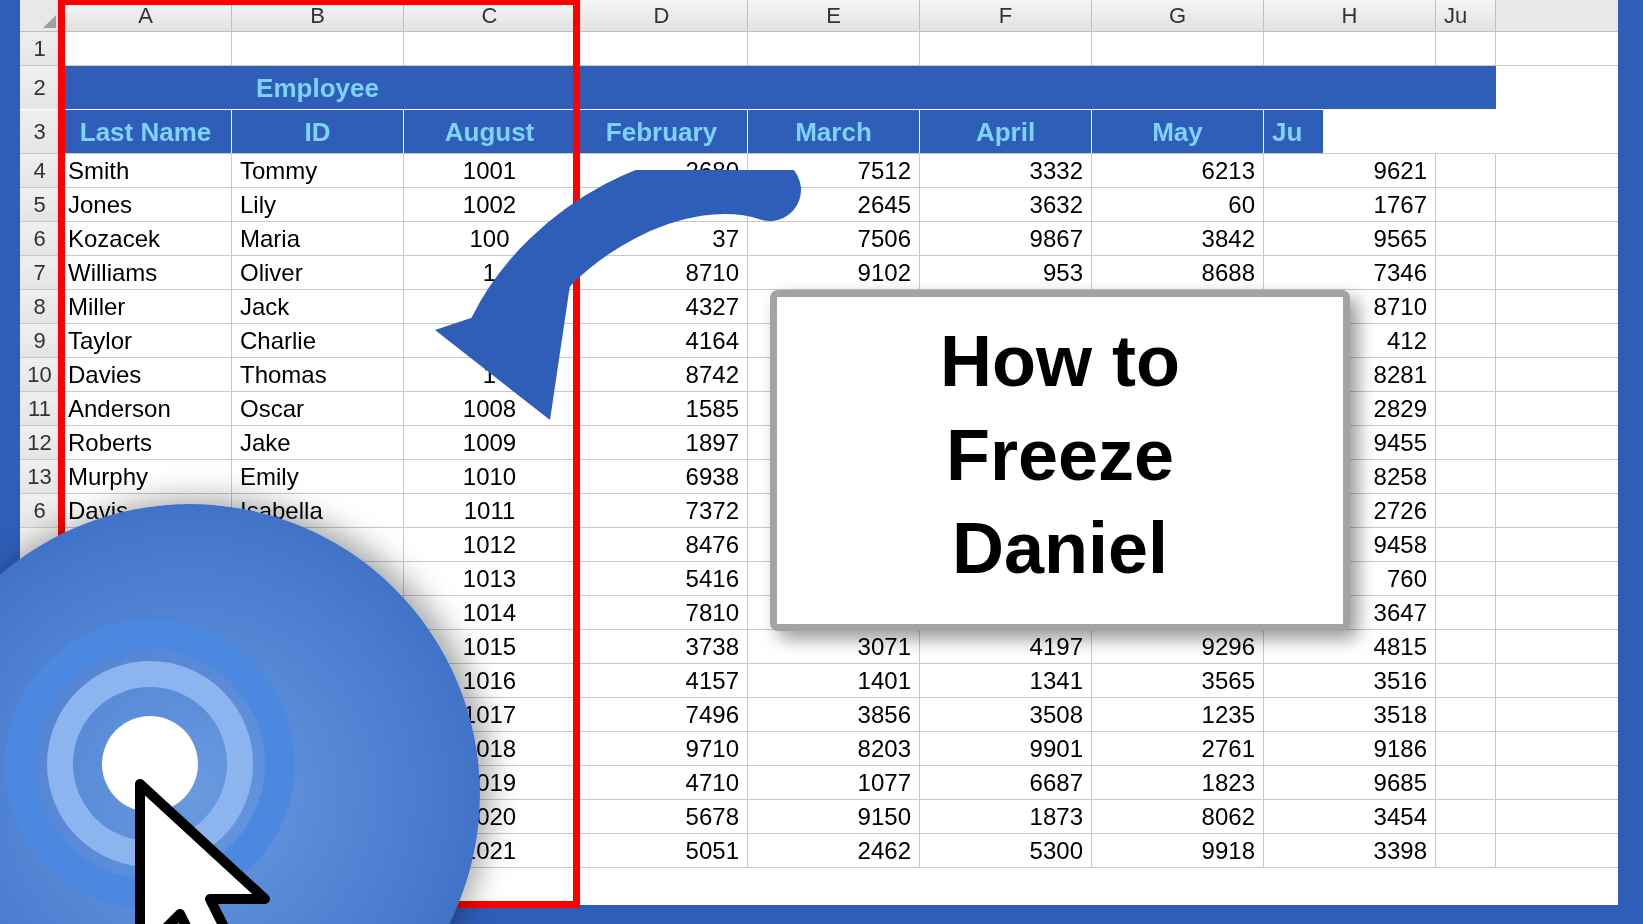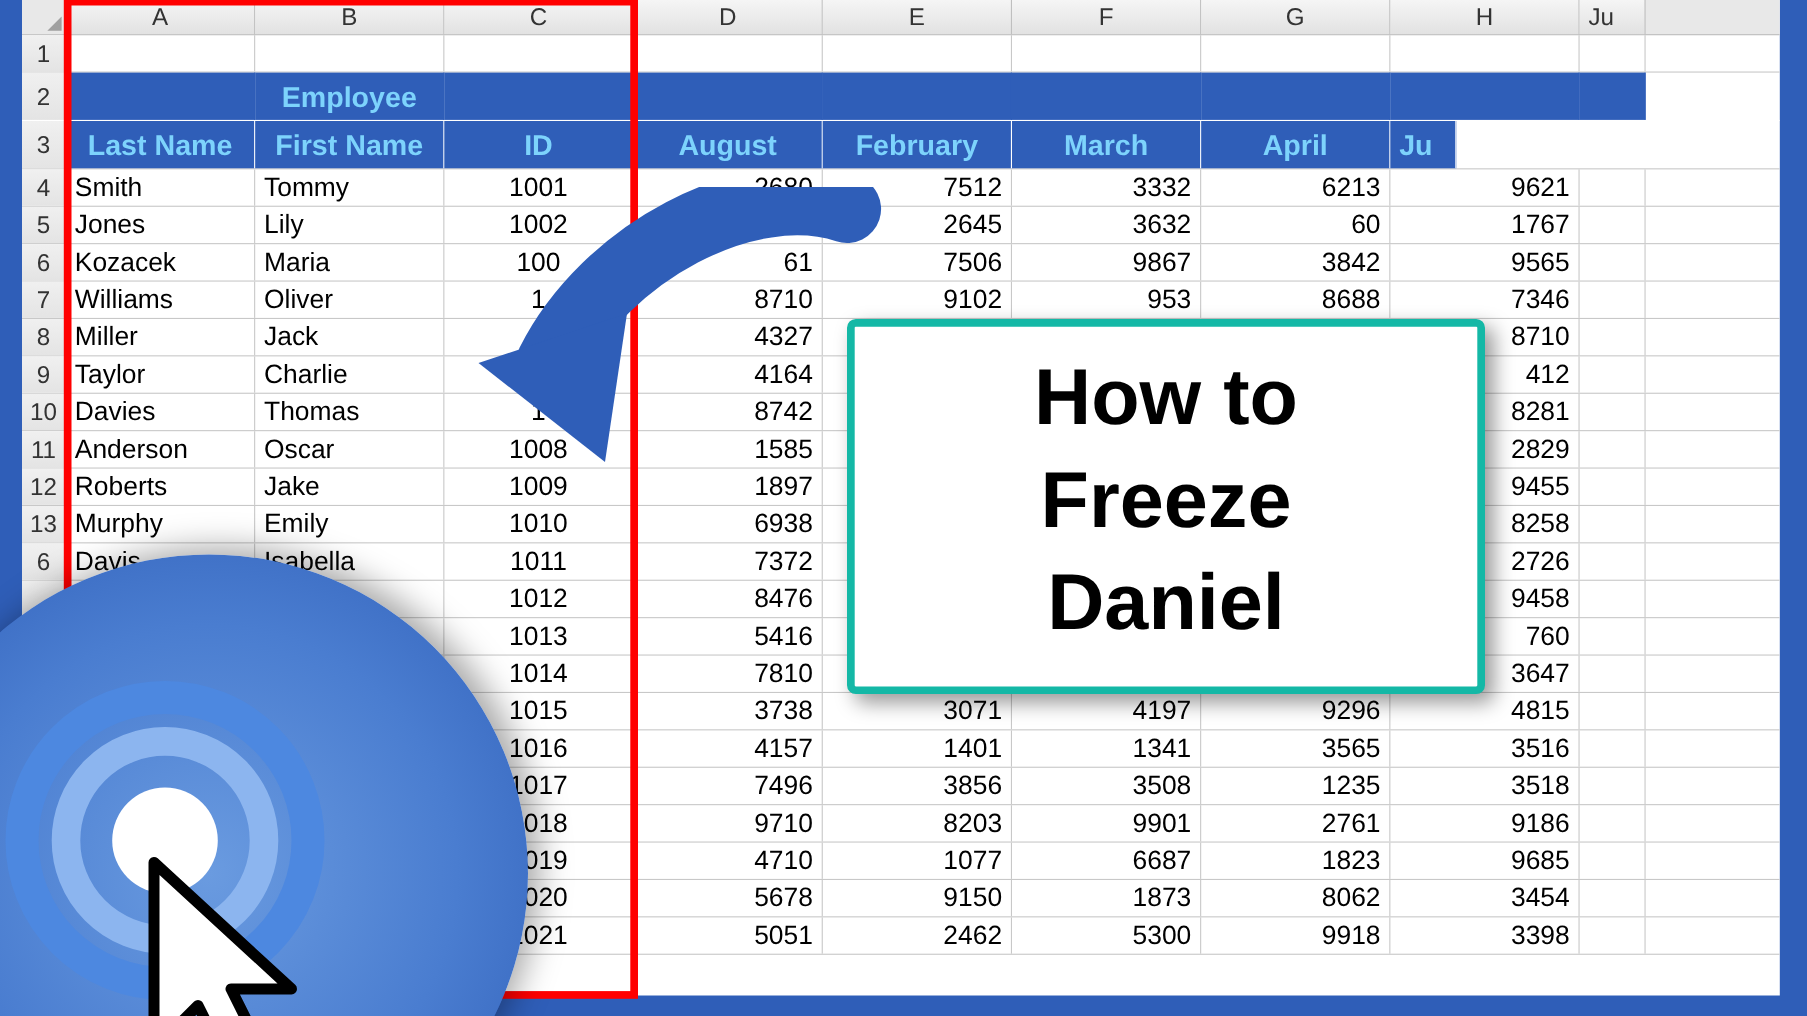--- a/index.html
+++ b/index.html
@@ -103,21 +103,21 @@
     z-index: 35;
     pointer-events: none;
   }
 
   
   .callout {
     position: absolute;
     left: 770px; top: 290px;
     width: 580px;
     background: #fff;
-    border: 7px solid #14b8a6;
+    border: 7px solid #a3a3a3;
     border-radius: 8px;
     box-shadow: 8px 8px 18px rgba(0,0,0,0.4);
     padding: 18px 20px 28px 20px;
     text-align: center;
     z-index: 40;
   }
   .callout .line {
     font-size: 72px;
     font-weight: 600;
     line-height: 1.3;
@@ -180,26 +180,26 @@
       <div class="cell bluehead noborder"></div>
       <div class="cell bluehead noborder"></div>
       <div class="cell bluehead noborder"></div>
       <div class="cell bluehead noborder"></div>
       <div class="cell bluehead noborder lastcut"></div>
     </div>
 
     <div class="row tall">
       <div class="rh">3</div>
       <div class="cell bluehead ctr">Last Name</div>
-      <div class="cell bluehead ctr">First Name</div>
       <div class="cell bluehead ctr">ID</div>
       <div class="cell bluehead ctr">August</div>
       <div class="cell bluehead ctr">February</div>
       <div class="cell bluehead ctr">March</div>
       <div class="cell bluehead ctr">April</div>
+      <div class="cell bluehead ctr">May</div>
       <div class="cell bluehead lastcut" style="text-align:left;">Ju</div>
     </div>
 
     <div id="datarows">
         <div class="row">
           <div class="rh">4</div>
           <div class="cell">Smith</div>
           <div class="cell">Tommy</div>
           <div class="cell ctr">1001</div>
           <div class="cell num">2680</div>
@@ -219,21 +219,21 @@
           <div class="cell num">3632</div>
           <div class="cell num">60</div>
           <div class="cell num">1767</div>
           <div class="cell lastcut num"></div>
         </div>
         <div class="row">
           <div class="rh">6</div>
           <div class="cell">Kozacek</div>
           <div class="cell">Maria</div>
           <div class="cell ctr">100</div>
-          <div class="cell num">61</div>
+          <div class="cell num">37</div>
           <div class="cell num">7506</div>
           <div class="cell num">9867</div>
           <div class="cell num">3842</div>
           <div class="cell num">9565</div>
           <div class="cell lastcut num"></div>
         </div>
         <div class="row">
           <div class="rh">7</div>
           <div class="cell">Williams</div>
           <div class="cell">Oliver</div>

